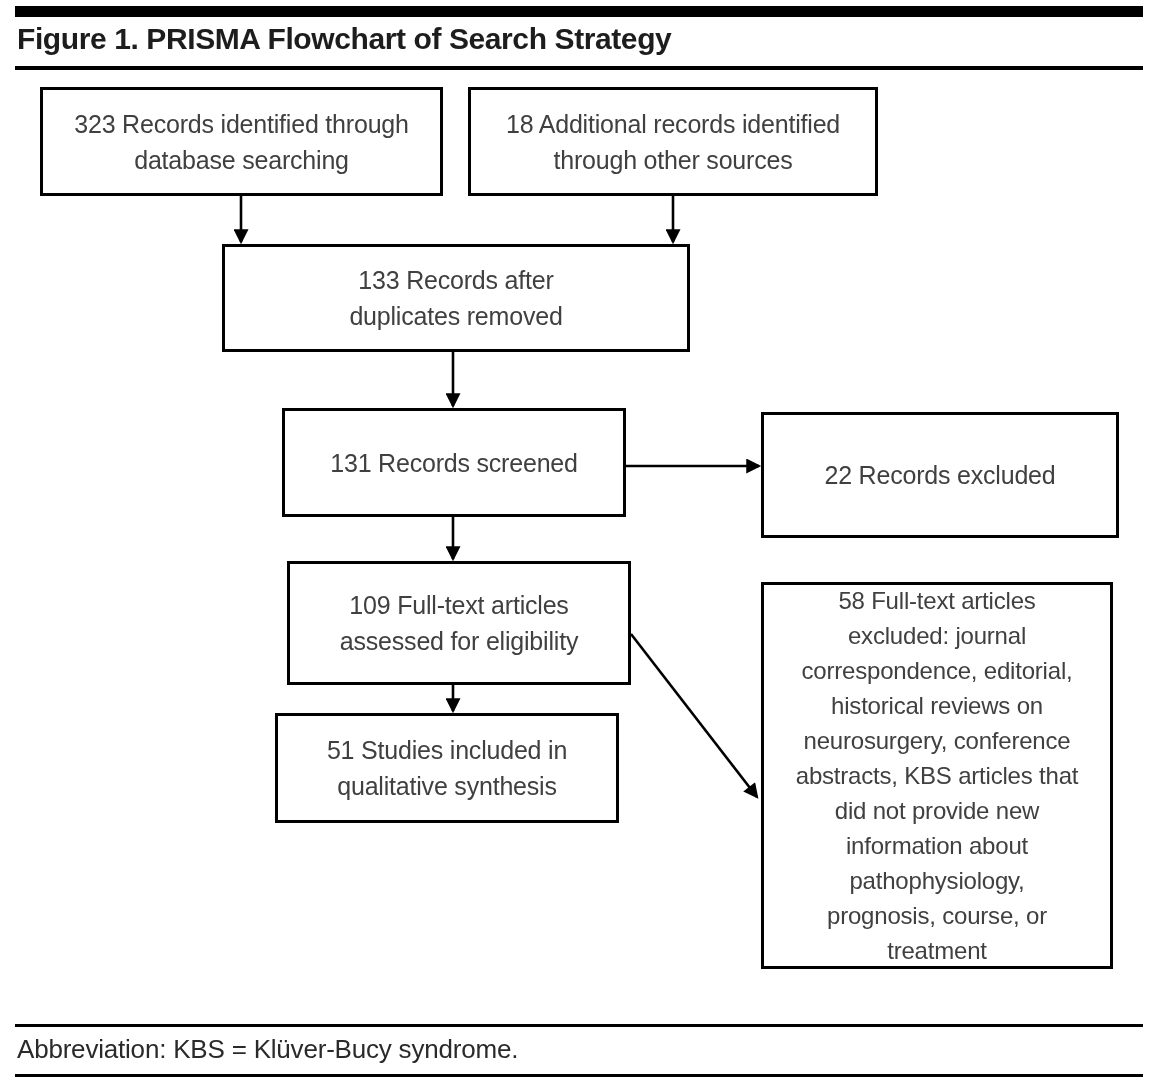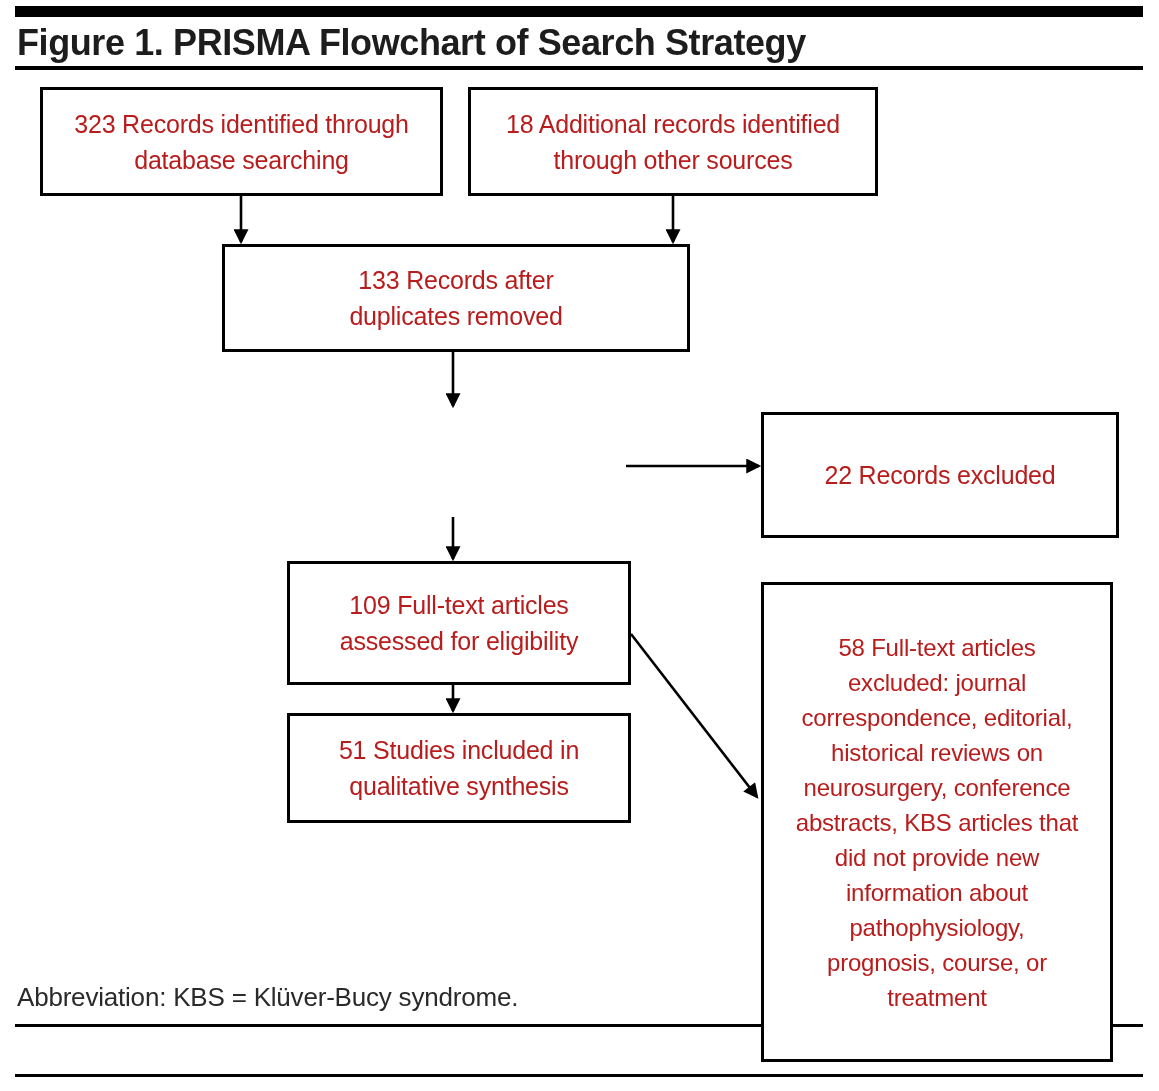--- a/index.html
+++ b/index.html
@@ -17,21 +17,21 @@
     overflow: hidden;
   }
   .rule {
     position: absolute;
     background: #000000;
   }
   .figure-title {
     position: absolute;
     left: 17px;
     top: 22px;
-    font-size: 36px;
+    font-size: 30px;
     font-weight: bold;
     letter-spacing: -0.4px;
     color: #1d1d1d;
     white-space: nowrap;
   }
   .box {
     position: absolute;
     box-sizing: border-box;
     border: 3px solid #000000;
     background: #ffffff;
@@ -40,37 +40,37 @@
     justify-content: center;
     text-align: center;
     z-index: 2;
     padding: 4px 10px;
   }
   .box-text {
     white-space: pre-line;
     font-size: 25px;
     line-height: 36px;
     letter-spacing: -0.2px;
-    color: #b91c1c;
+    color: #404040;
   }
   .box-text.small {
     font-size: 24px;
     line-height: 35px;
   }
   .arrows {
     position: absolute;
     left: 0;
     top: 0;
     z-index: 1;
     pointer-events: none;
   }
   .footer-note {
     position: absolute;
     left: 17px;
-    top: 982px;
+    top: 1034px;
     font-size: 26px;
     letter-spacing: -0.2px;
     color: #2a2a2a;
     white-space: nowrap;
   }
 </style>
 </head>
 <body>
 
 <div id="canvas">
@@ -102,36 +102,39 @@
   <div class="box" style="left:468px; top:87px; width:410px; height:109px;">
     <span class="box-text">18 Additional records identified
 through other sources</span>
   </div>
 
   <div class="box" style="left:222px; top:244px; width:468px; height:108px;">
     <span class="box-text">133 Records after
 duplicates removed</span>
   </div>
 
+  <div class="box" style="left:282px; top:408px; width:344px; height:109px;">
+    <span class="box-text">131 Records screened</span>
+  </div>
 
   <div class="box" style="left:761px; top:412px; width:358px; height:126px;">
     <span class="box-text">22 Records excluded</span>
   </div>
 
   <div class="box" style="left:287px; top:561px; width:344px; height:124px;">
     <span class="box-text">109 Full-text articles
 assessed for eligibility</span>
   </div>
 
-  <div class="box" style="left:287px; top:713px; width:344px; height:110px;justify-content:center;">
+  <div class="box" style="left:275px; top:713px; width:344px; height:110px;justify-content:center;">
     <span class="box-text">51 Studies included in
 qualitative synthesis</span>
   </div>
 
-  <div class="box" style="left:761px; top:582px; width:352px; height:480px;">
+  <div class="box" style="left:761px; top:582px; width:352px; height:387px;">
     <span class="box-text small">58 Full-text articles
 excluded: journal
 correspondence, editorial,
 historical reviews on
 neurosurgery, conference
 abstracts, KBS articles that
 did not provide new
 information about
 pathophysiology,
 prognosis, course, or

